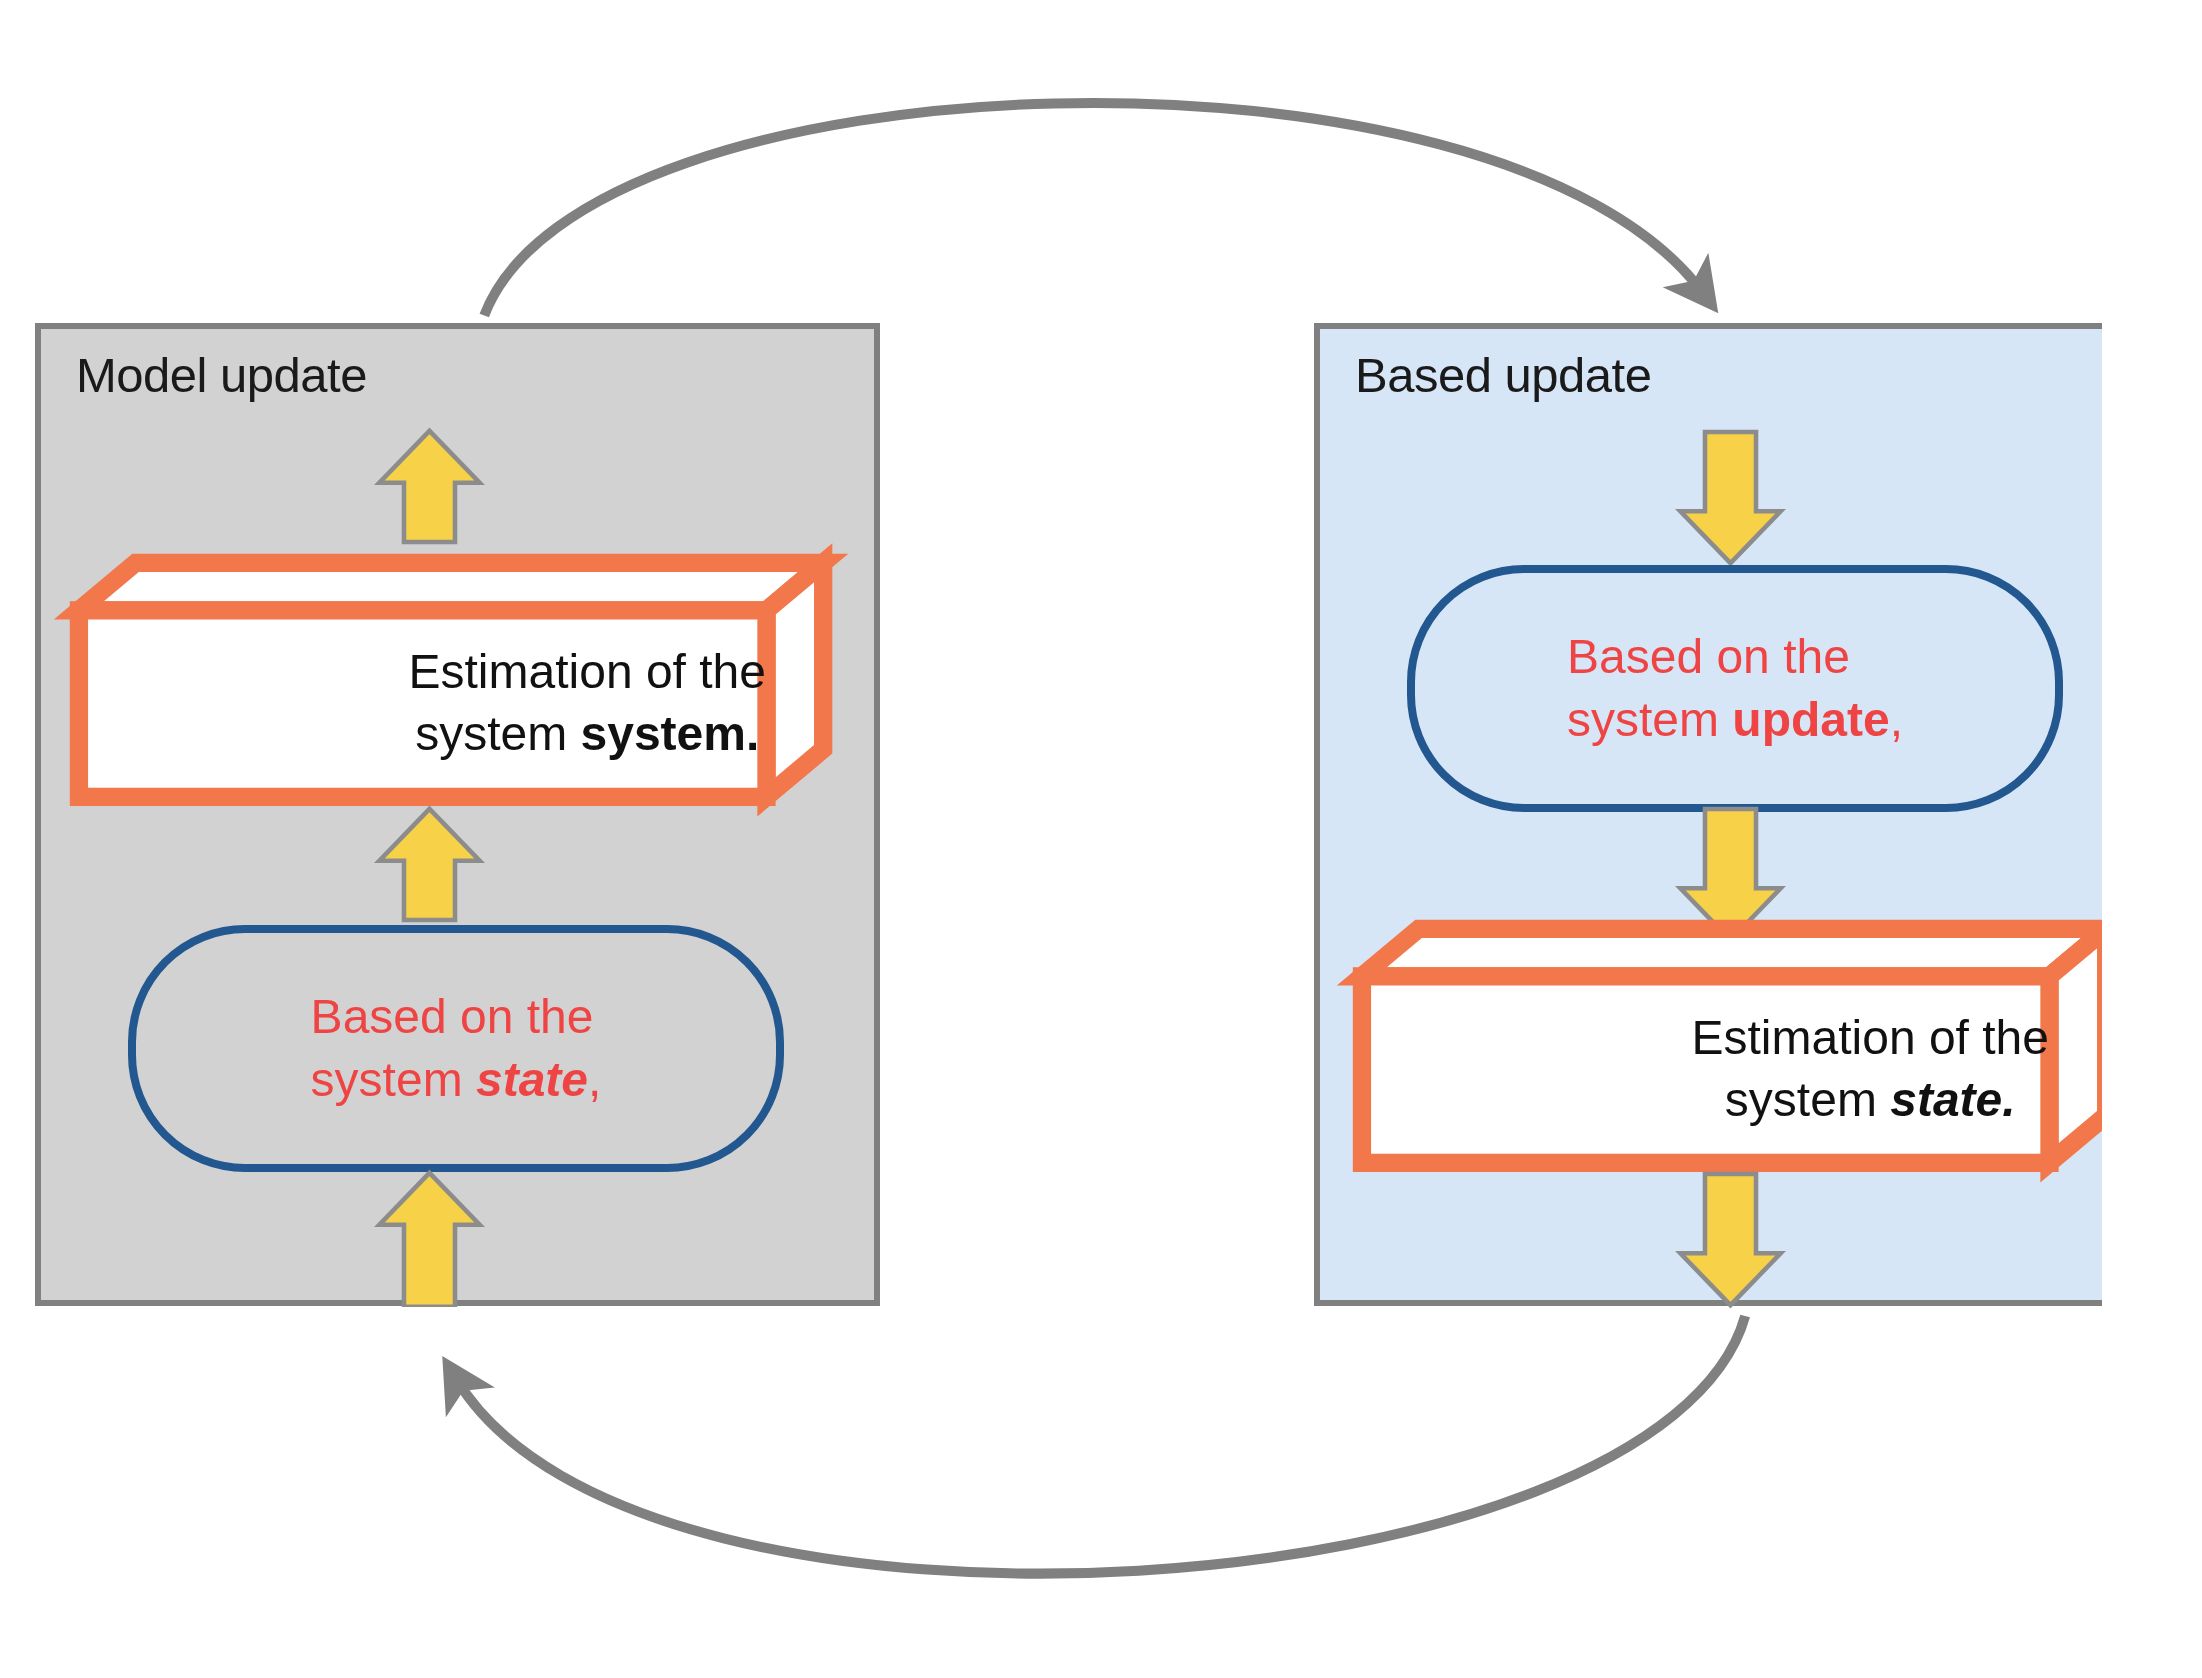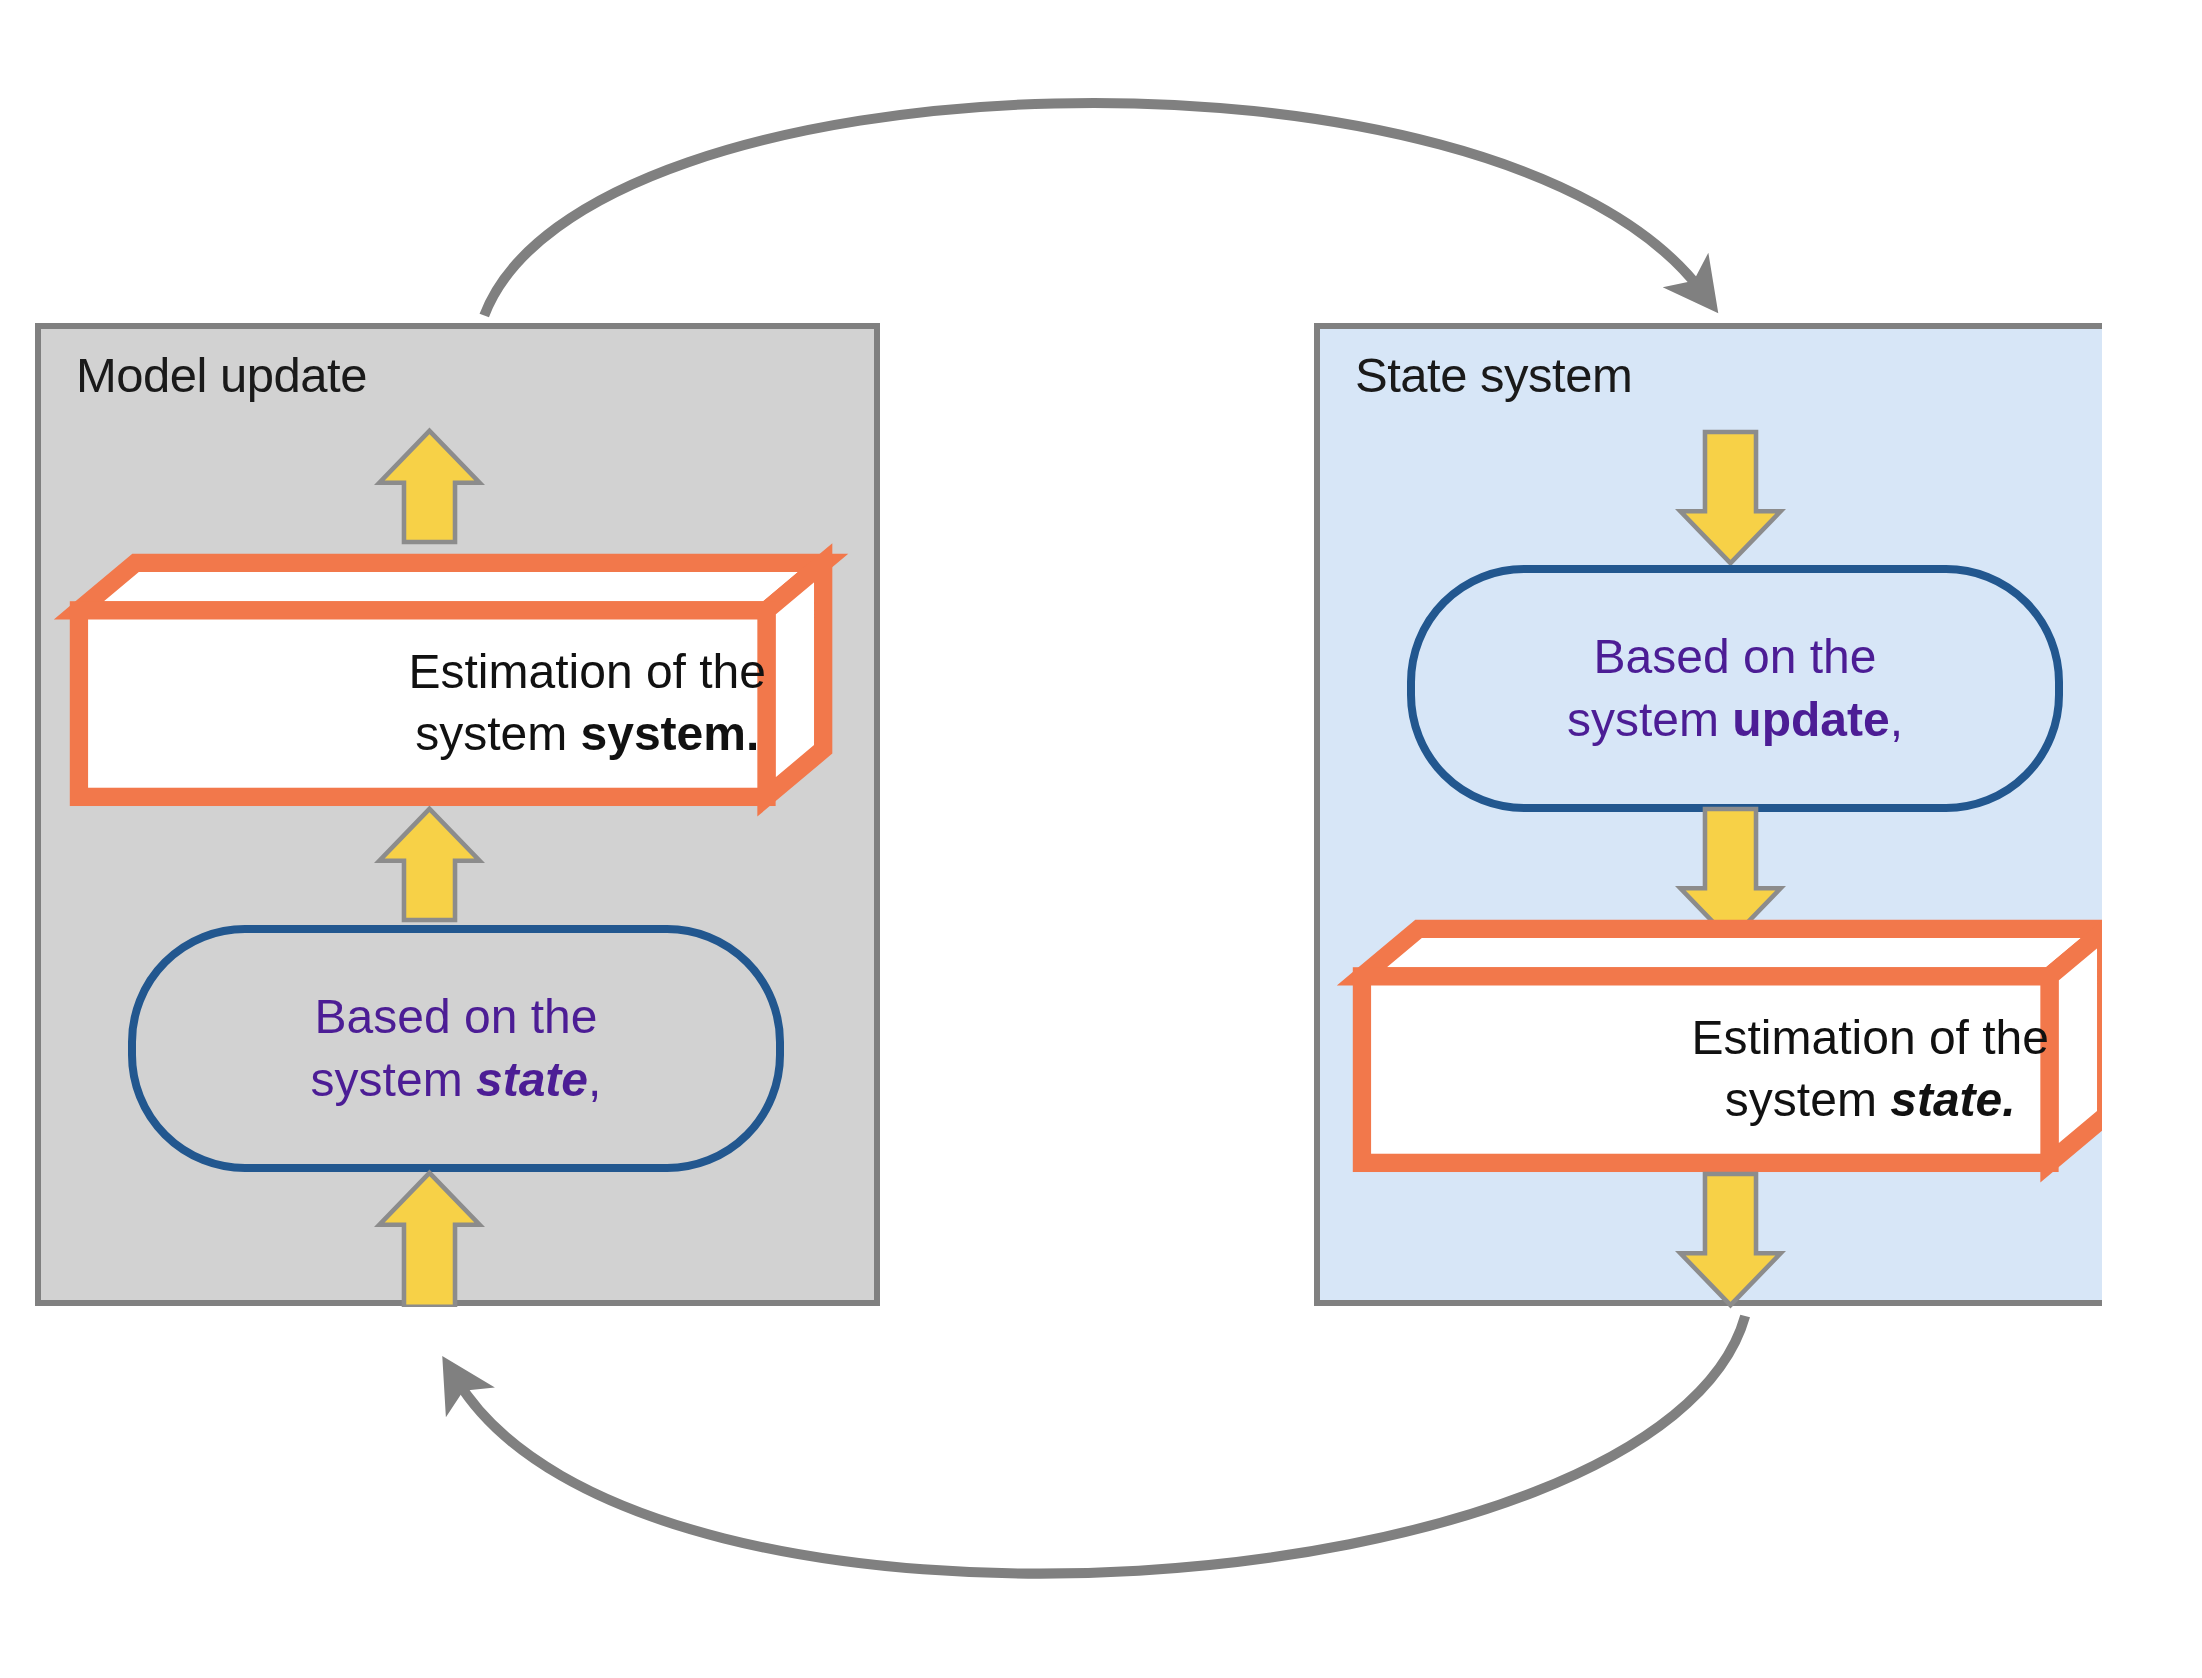--- a/index.html
+++ b/index.html
@@ -66,24 +66,23 @@
     position: absolute;
     box-sizing: border-box;
     border: 8.2px solid #22578f;
     border-radius: 117px;
     display: flex;
     align-items: center;
     justify-content: center;
     background: transparent;
   }
   .node-rounded .node-text {
-    text-align: center;
     font-size: 48px;
     line-height: 1.30;
-    color: #4c1d95;
+    color: #ef4444;
     padding: 0 16.4px;
   }
 
   
   .node-box3d {
     position: absolute;
   }
   .node-box3d .box3d-svg {
     position: absolute;
     left: 0;
@@ -171,21 +170,21 @@
     </div>
   </div>
 
   <div class="block-arrow" style="left:373px; top:1168px; width:113px; height:139px;">
     <svg viewBox="0 0 124 152" width="113" height="139">
       <path d="M62,5 L117,62 L90,62 L90,152 L34,152 L34,62 L7,62 Z" fill="#f7d147" stroke="#8c8c8c" stroke-width="5" stroke-linejoin="miter"></path>
     </svg>
   </div>
 
   <div class="panel" id="panel-state">
-    <div class="panel-title">State system</div>
+    <div class="panel-title">Based update</div>
   </div>
 
   <div class="block-arrow" style="left:1674px; top:429px; width:113px; height:139px;">
     <svg viewBox="0 0 124 152" width="113" height="139">
       <path d="M62,147 L117,90 L90,90 L90,3 L34,3 L34,90 L7,90 Z" fill="#f7d147" stroke="#8c8c8c" stroke-width="5" stroke-linejoin="miter"></path>
     </svg>
   </div>
 
   <div class="node-rounded" id="node-state-basis" style="left:1407px; top:565px; width:656px; height:247px;">
     <div class="node-text">

